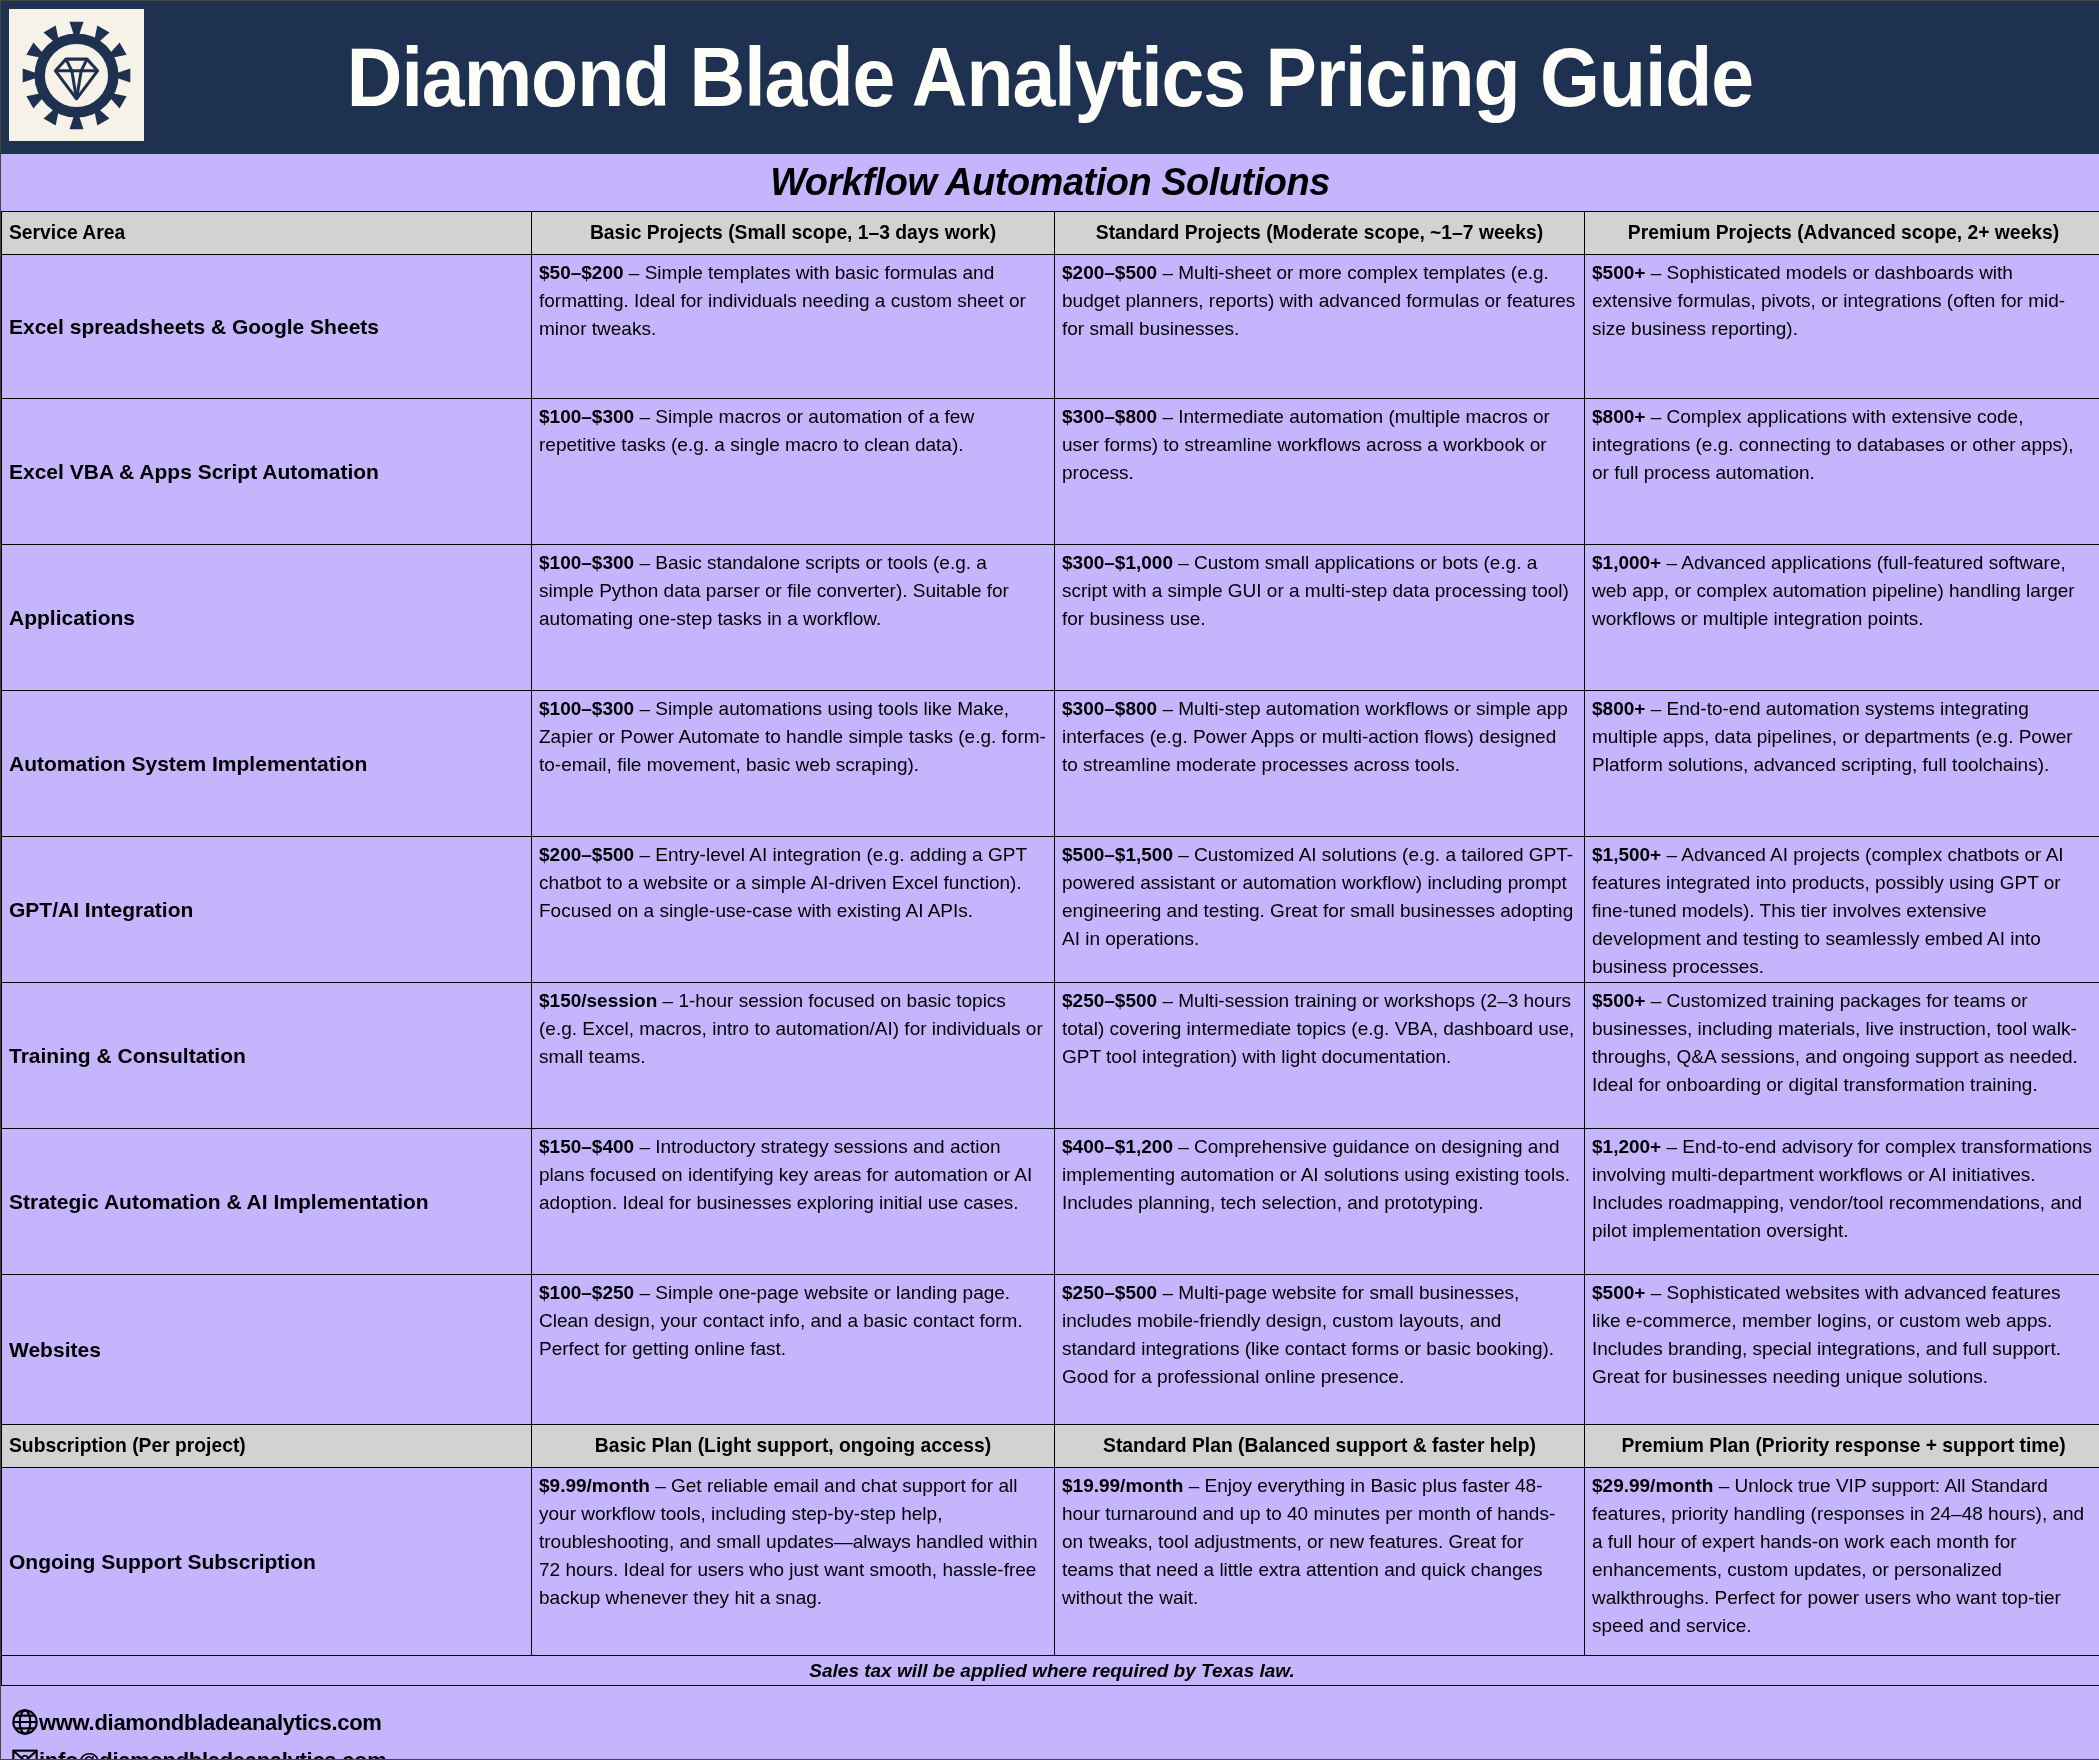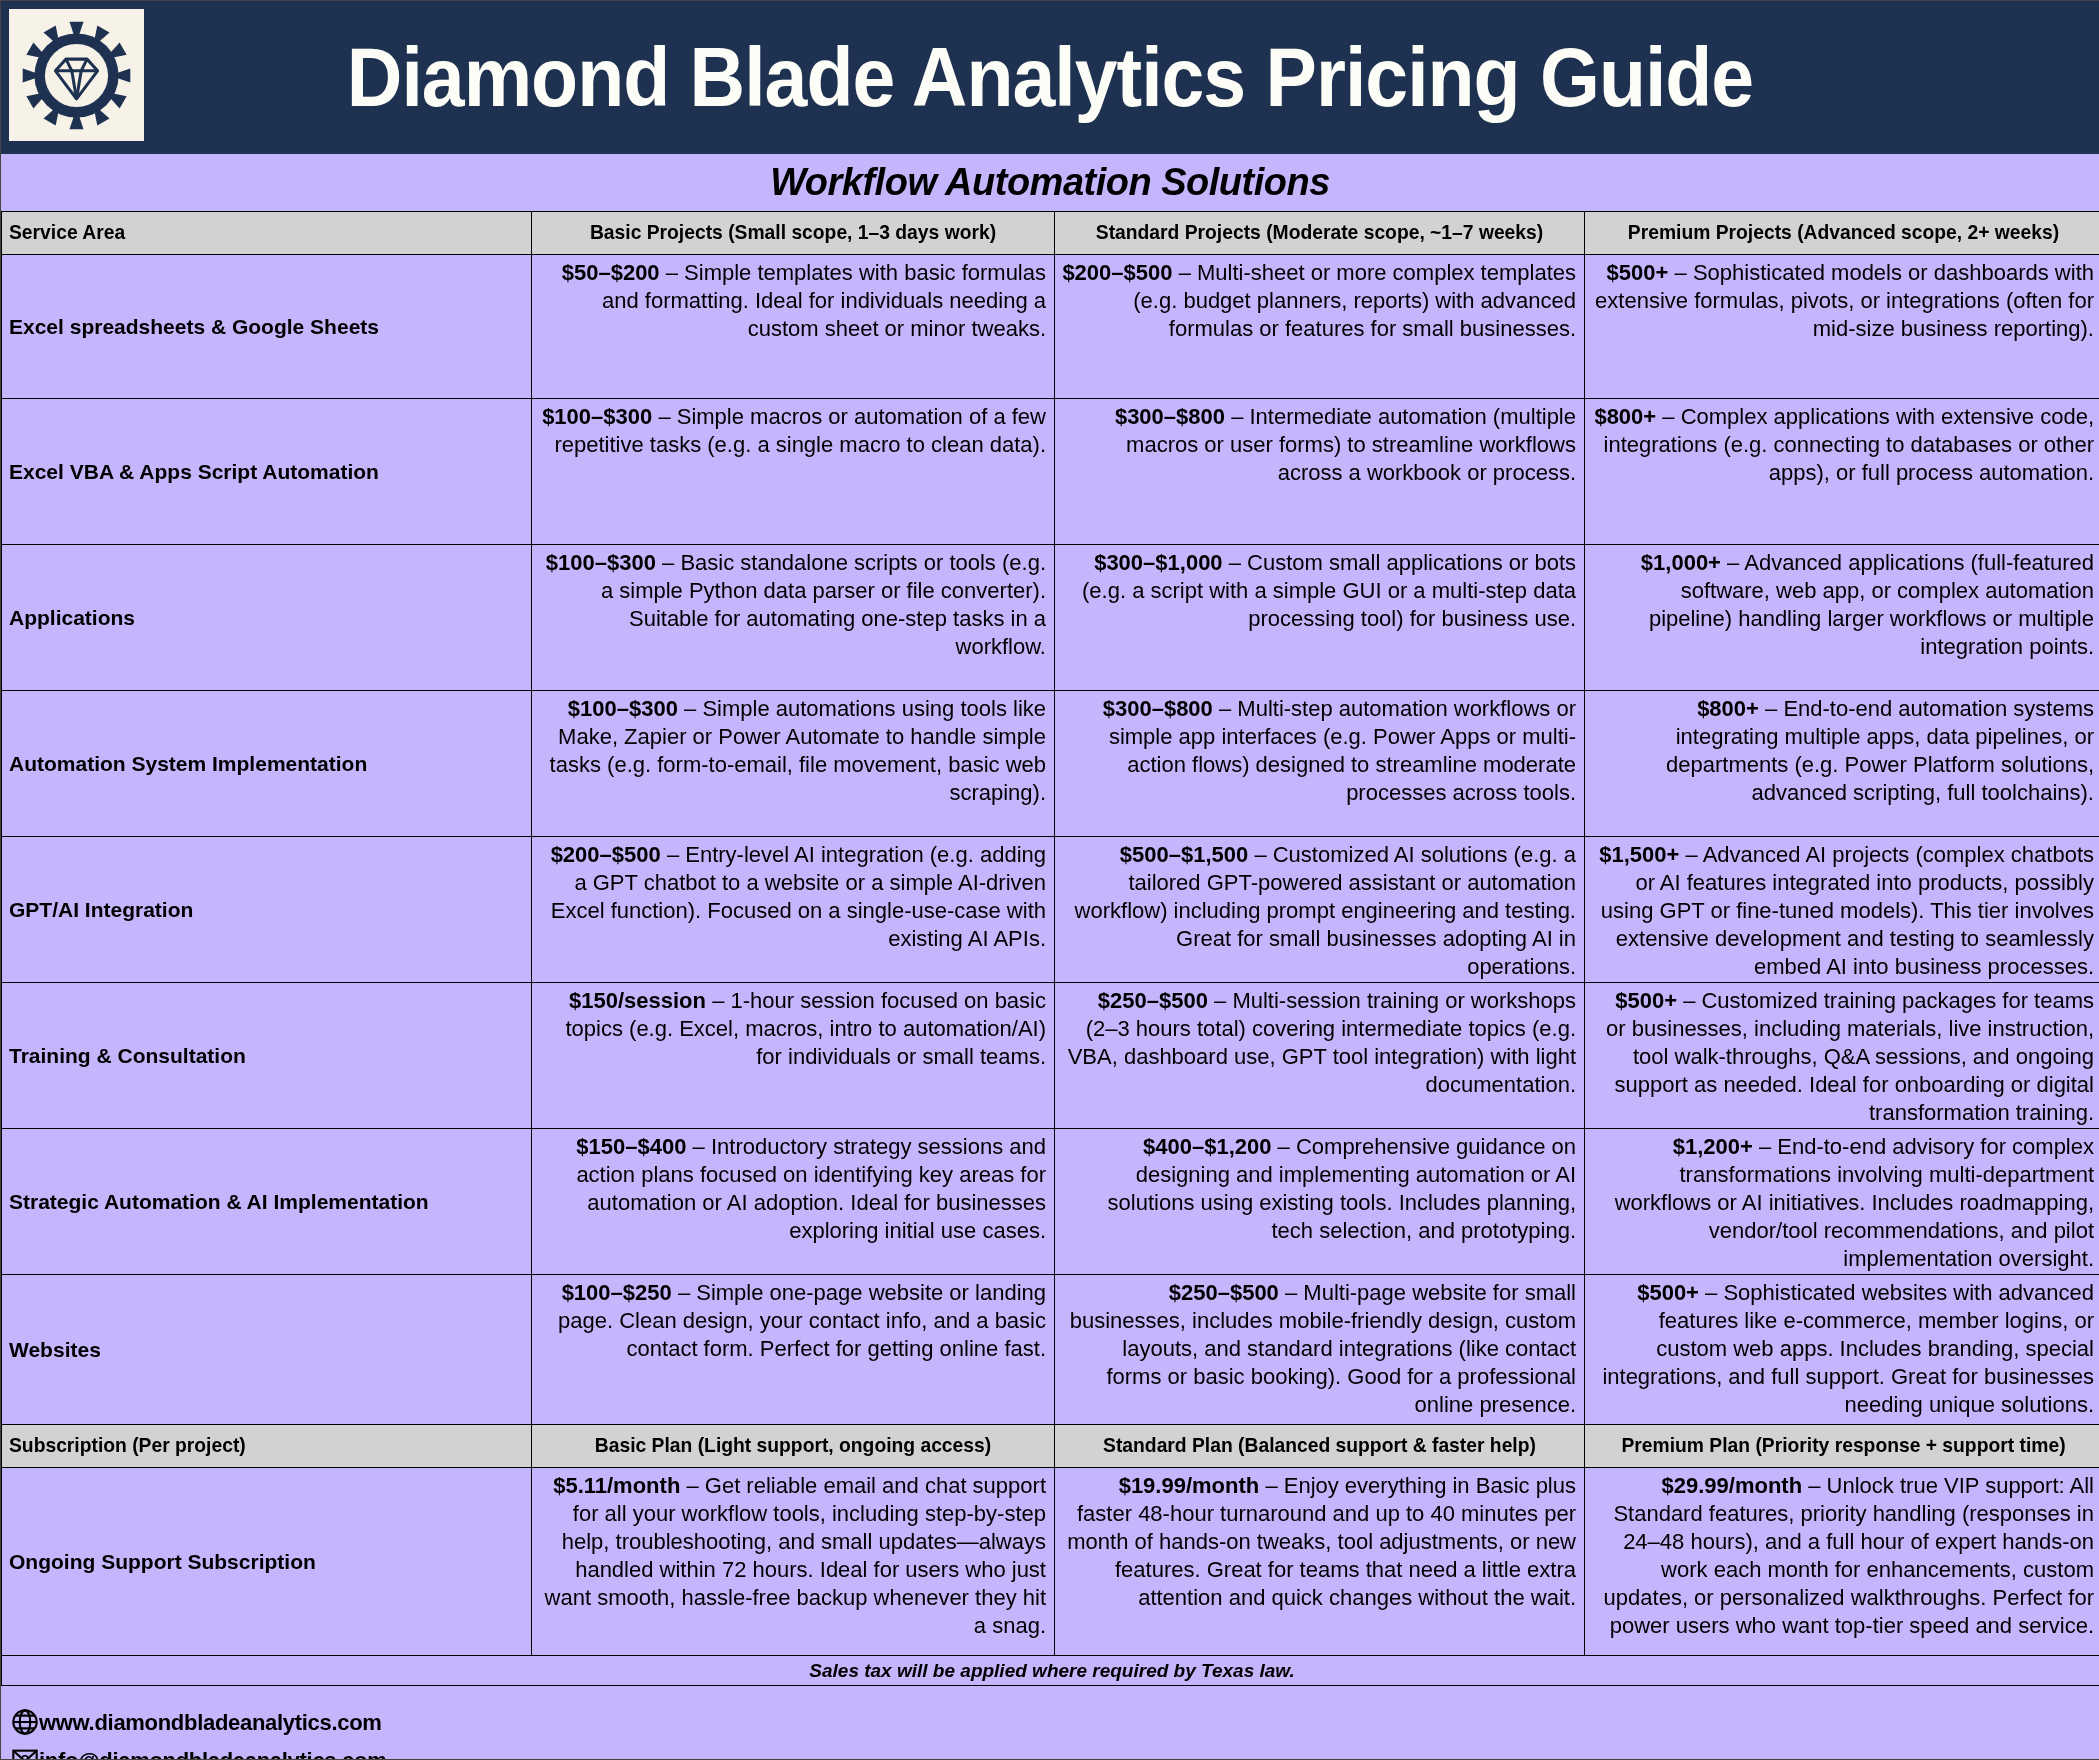--- a/index.html
+++ b/index.html
@@ -19,21 +19,21 @@
   .subtitle{height:57px;display:flex;align-items:center;justify-content:center;
     font-size:38px;font-weight:bold;font-style:italic;letter-spacing:-0.5px;}
 
   
   table{border-collapse:collapse;table-layout:fixed;width:2100px;}
   col.c0{width:530px;} col.c1{width:523px;} col.c2{width:530px;} col.c3{width:518px;}
   th,td{border:1px solid #000;vertical-align:top;}
   tr.headrow th{background:var(--gray);height:32px;font-size:19.3px;font-weight:bold;text-align:center;vertical-align:middle;padding:10px 6px;}
   tr.headrow th.first{text-align:left;padding-left:7px;}
   th.service{font-size:21px;font-weight:bold;text-align:left;vertical-align:middle;padding-left:7px;line-height:26px;}
-  td .cb{overflow:hidden;padding:4px 8px 0 7px;font-size:22px;line-height:28px;text-align:right;}
+  td .cb{overflow:hidden;padding:4px 8px 0 7px;font-size:19px;line-height:28px;text-align:left;}
   td .price{font-weight:bold;}
   tr.taxrow td{height:30px;text-align:center;vertical-align:middle;font-size:19px;font-weight:bold;font-style:italic;padding:2px;}
 
   
   .contact{height:96px;padding:12px 0 0 10px;}
   .contact .line{display:flex;align-items:flex-end;gap:0;height:38px;}
   .contact .txt{font-size:22px;font-weight:bold;letter-spacing:-0.3px;}
   .contact svg{width:28px;height:28px;flex:0 0 auto;}
 </style>
 </head>
@@ -190,21 +190,21 @@
         </tr>
         <tr class="headrow">
           <th class="first">Subscription (Per project)</th>
           <th>Basic Plan (Light support, ongoing access)</th>
           <th>Standard Plan (Balanced support &amp; faster help)</th>
           <th>Premium Plan (Priority response + support time)</th>
         </tr>
         <tr style="height: 188px;">
           <th class="service">Ongoing Support Subscription</th>
           <td>
-            <div class="cb" style="height: 186px;"><span class="price">$5.11/month</span> <span class="desc">– Get reliable email and chat support for all your workflow tools, including step-by-step help, troubleshooting, and small updates—always handled within 72 hours. Ideal for users who just want smooth, hassle-free backup whenever they hit a snag.</span></div>
+            <div class="cb" style="height: 186px;"><span class="price">$9.99/month</span> <span class="desc">– Get reliable email and chat support for all your workflow tools, including step-by-step help, troubleshooting, and small updates—always handled within 72 hours. Ideal for users who just want smooth, hassle-free backup whenever they hit a snag.</span></div>
           </td>
           <td>
             <div class="cb" style="height: 186px;"><span class="price">$19.99/month</span> <span class="desc">– Enjoy everything in Basic plus faster 48-hour turnaround and up to 40 minutes per month of hands-on tweaks, tool adjustments, or new features. Great for teams that need a little extra attention and quick changes without the wait.</span></div>
           </td>
           <td>
             <div class="cb" style="height: 186px;"><span class="price">$29.99/month</span> <span class="desc">– Unlock true VIP support: All Standard features, priority handling (responses in 24–48 hours), and a full hour of expert hands-on work each month for enhancements, custom updates, or personalized walkthroughs. Perfect for power users who want top-tier speed and service.</span></div>
           </td>
         </tr>
         <tr class="taxrow">
           <td colspan="4">Sales tax will be applied where required by Texas law.</td>

